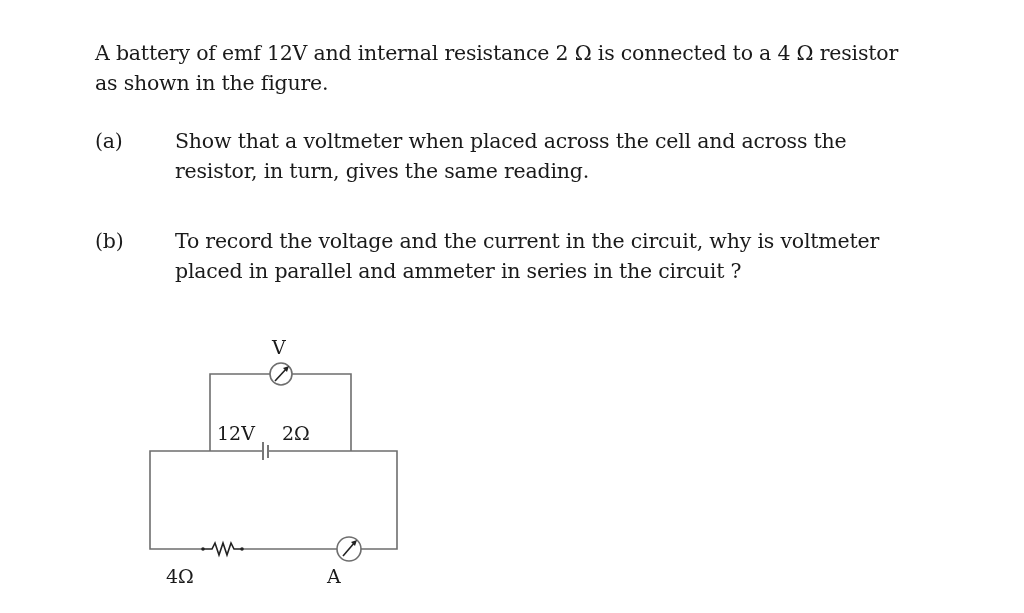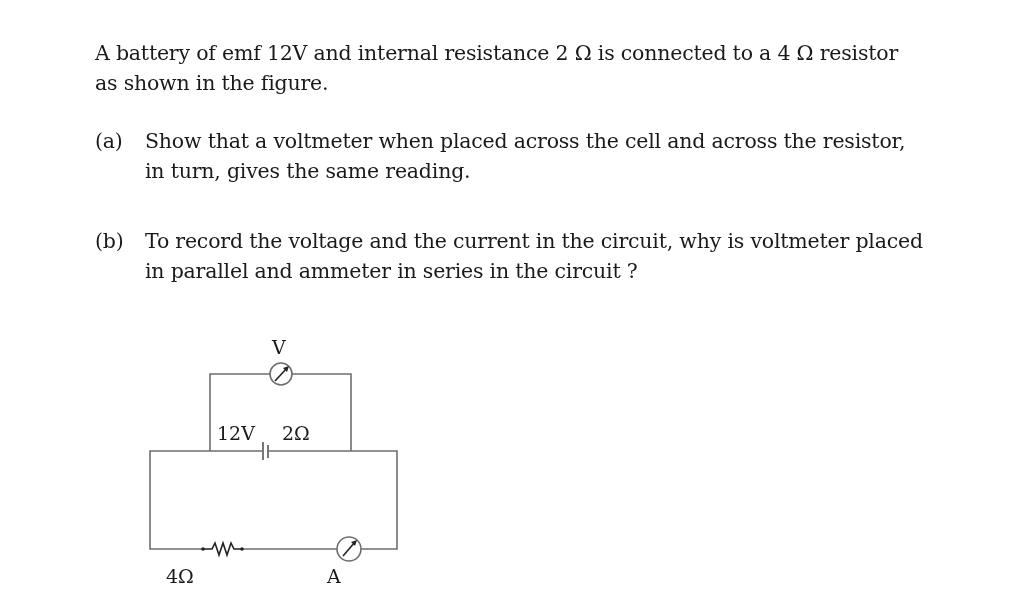--- a/index.html
+++ b/index.html
@@ -31,21 +31,21 @@
       font-size: 20.5px;
       line-height: 30px;
       letter-spacing: -0.2px;
     }
     .question .qlabel {
       position: absolute;
       left: 0;
       top: 0;
     }
     .question .qtext {
-      margin-left: 50px;
+      margin-left: 80px;
       display: block;
     }
     #qa { top: 126px; }
     #qb { top: 226px; }
     #circuit {
       position: absolute;
       left: 0;
       top: 0;
     }
     .clabel {

